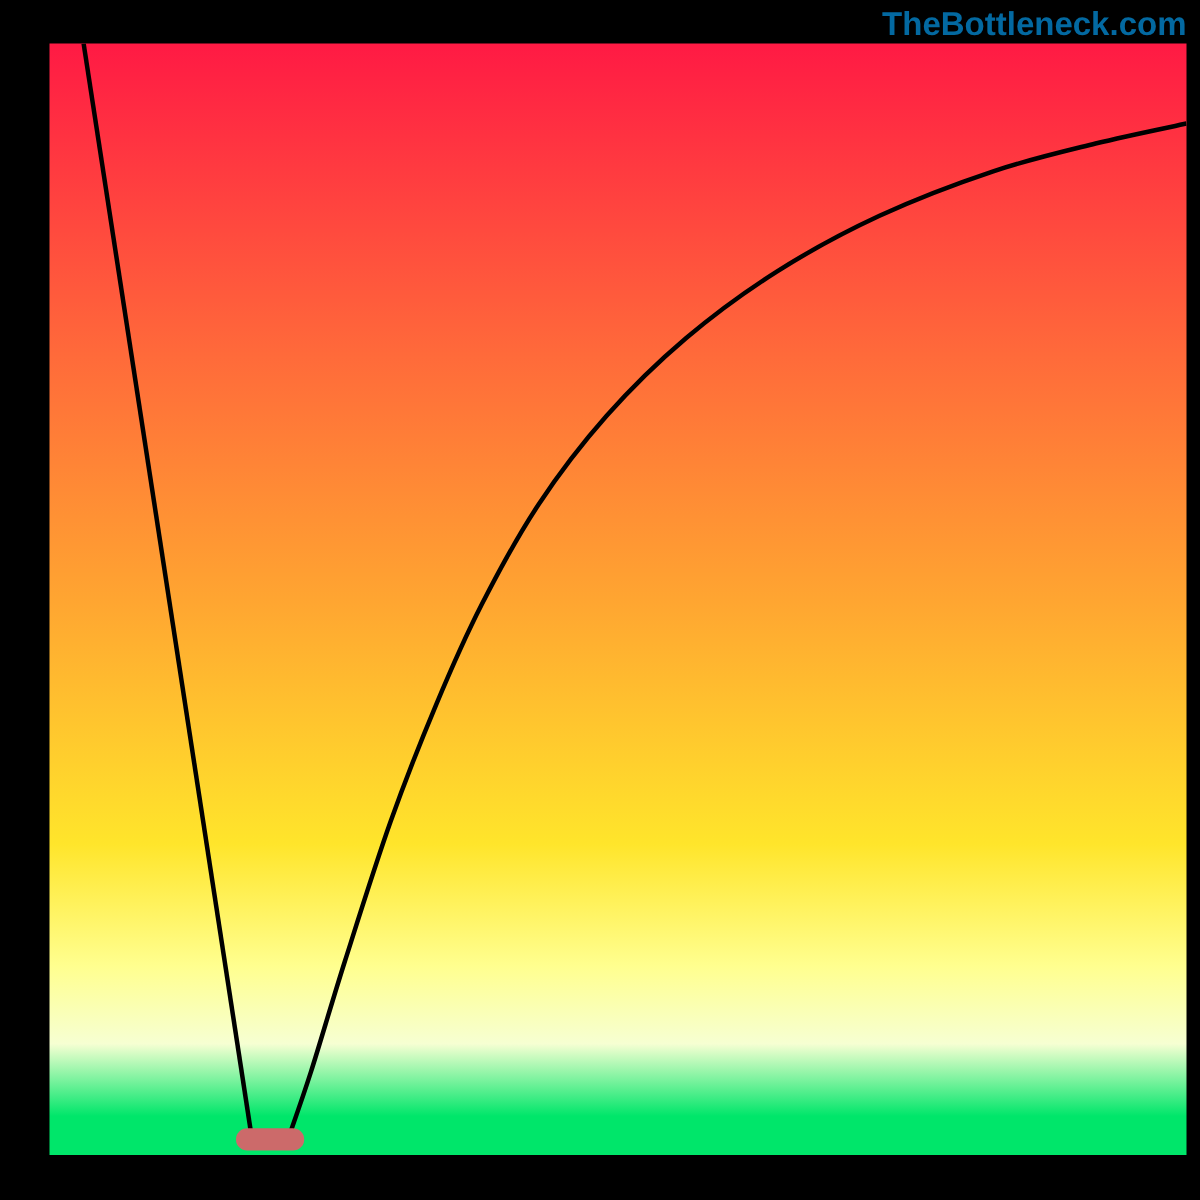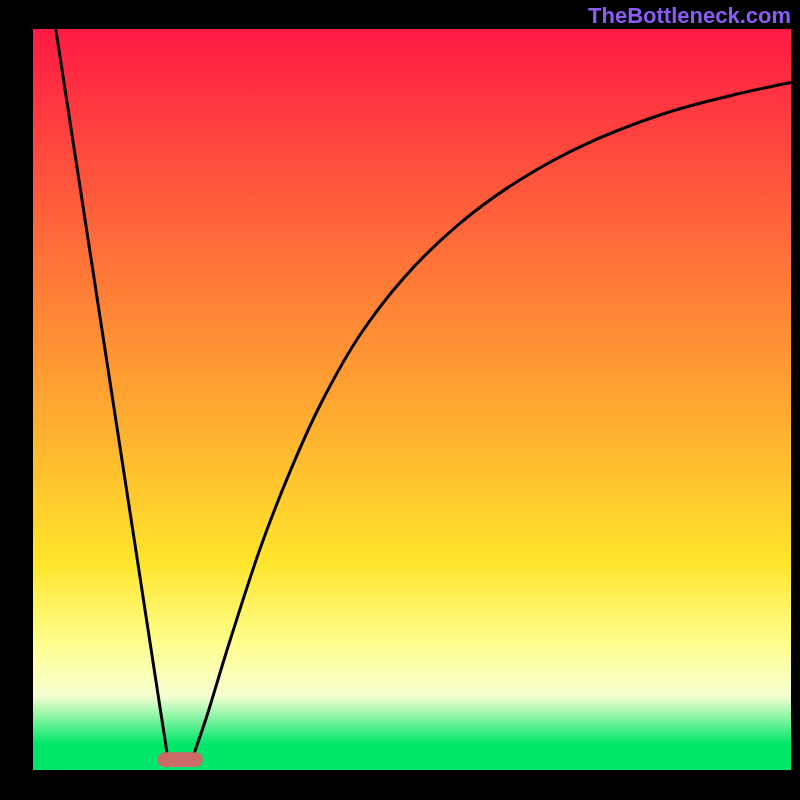--- a/index.html
+++ b/index.html
@@ -22,21 +22,21 @@
     
   }
   .gradient {
     position: absolute;
     inset: 0;
   }
   .watermark {
     position: absolute;
     font-weight: bold;
     font-size: 22px;
-    color: #8b5cf6;
+    color: #0369a1;
   }
   .curve {
     position: absolute;
     inset: 0;
     pointer-events: none;
   }
 </style>
 </head>
 <body>
 

